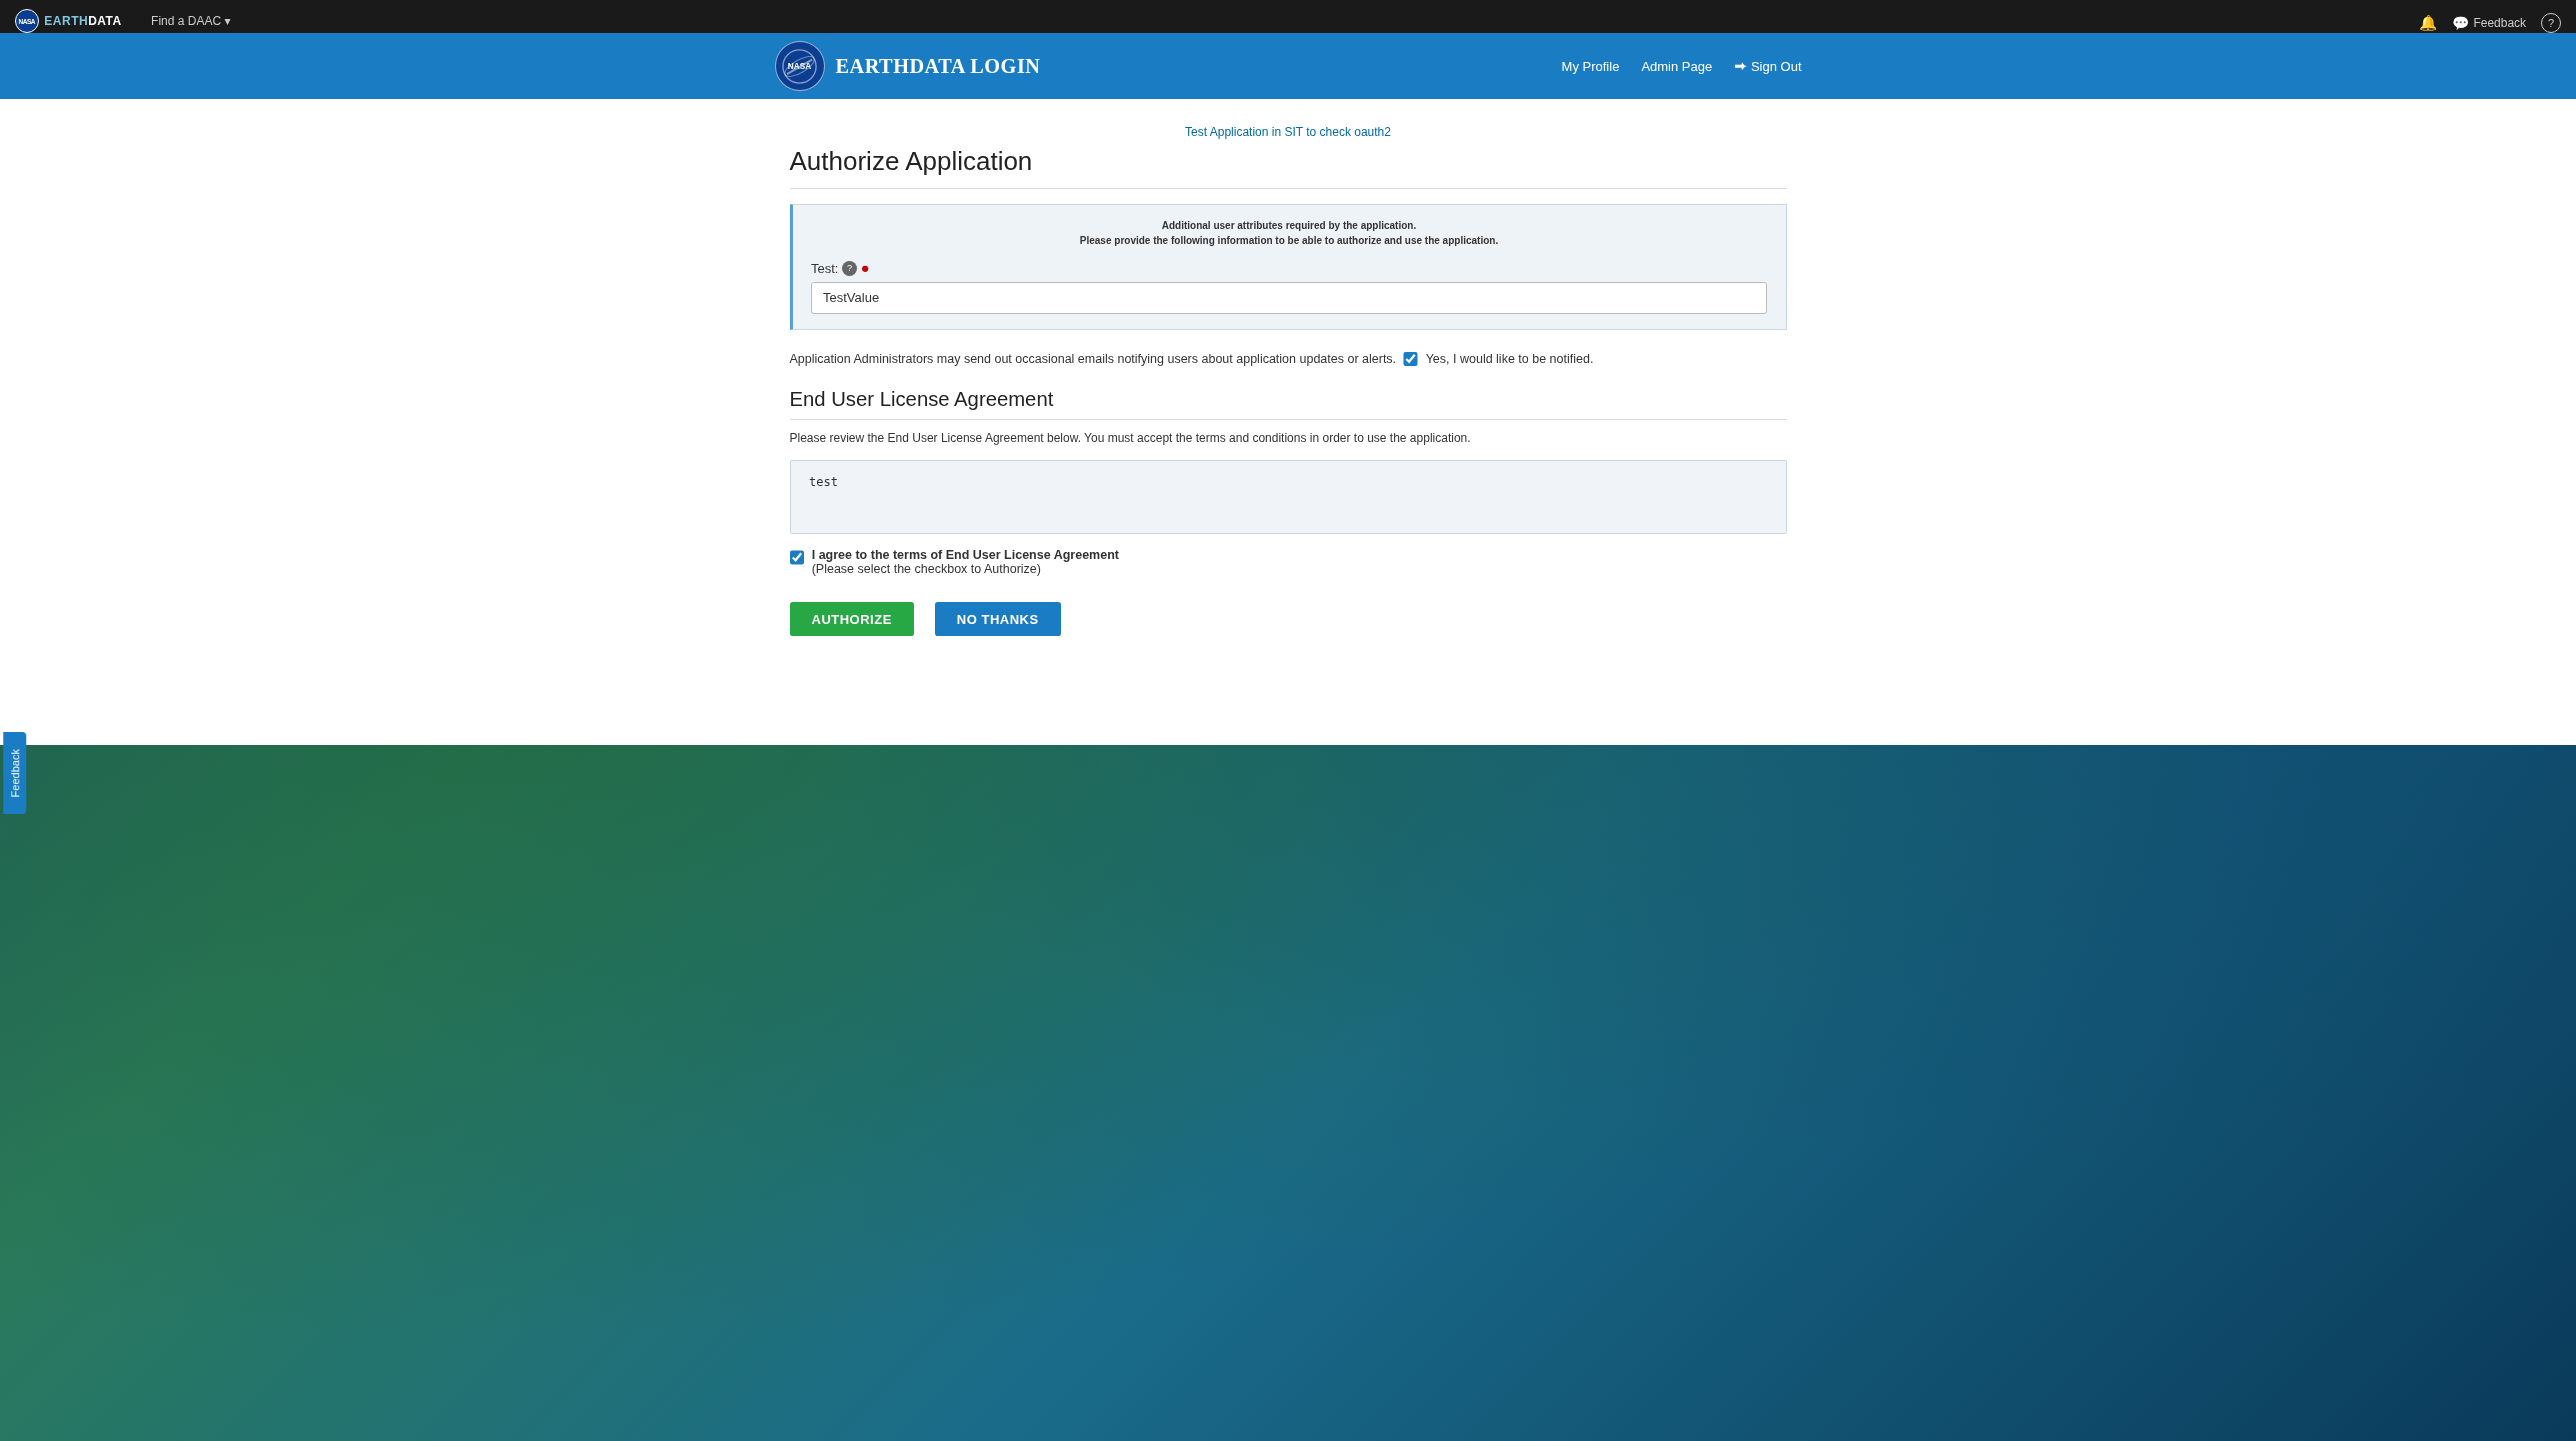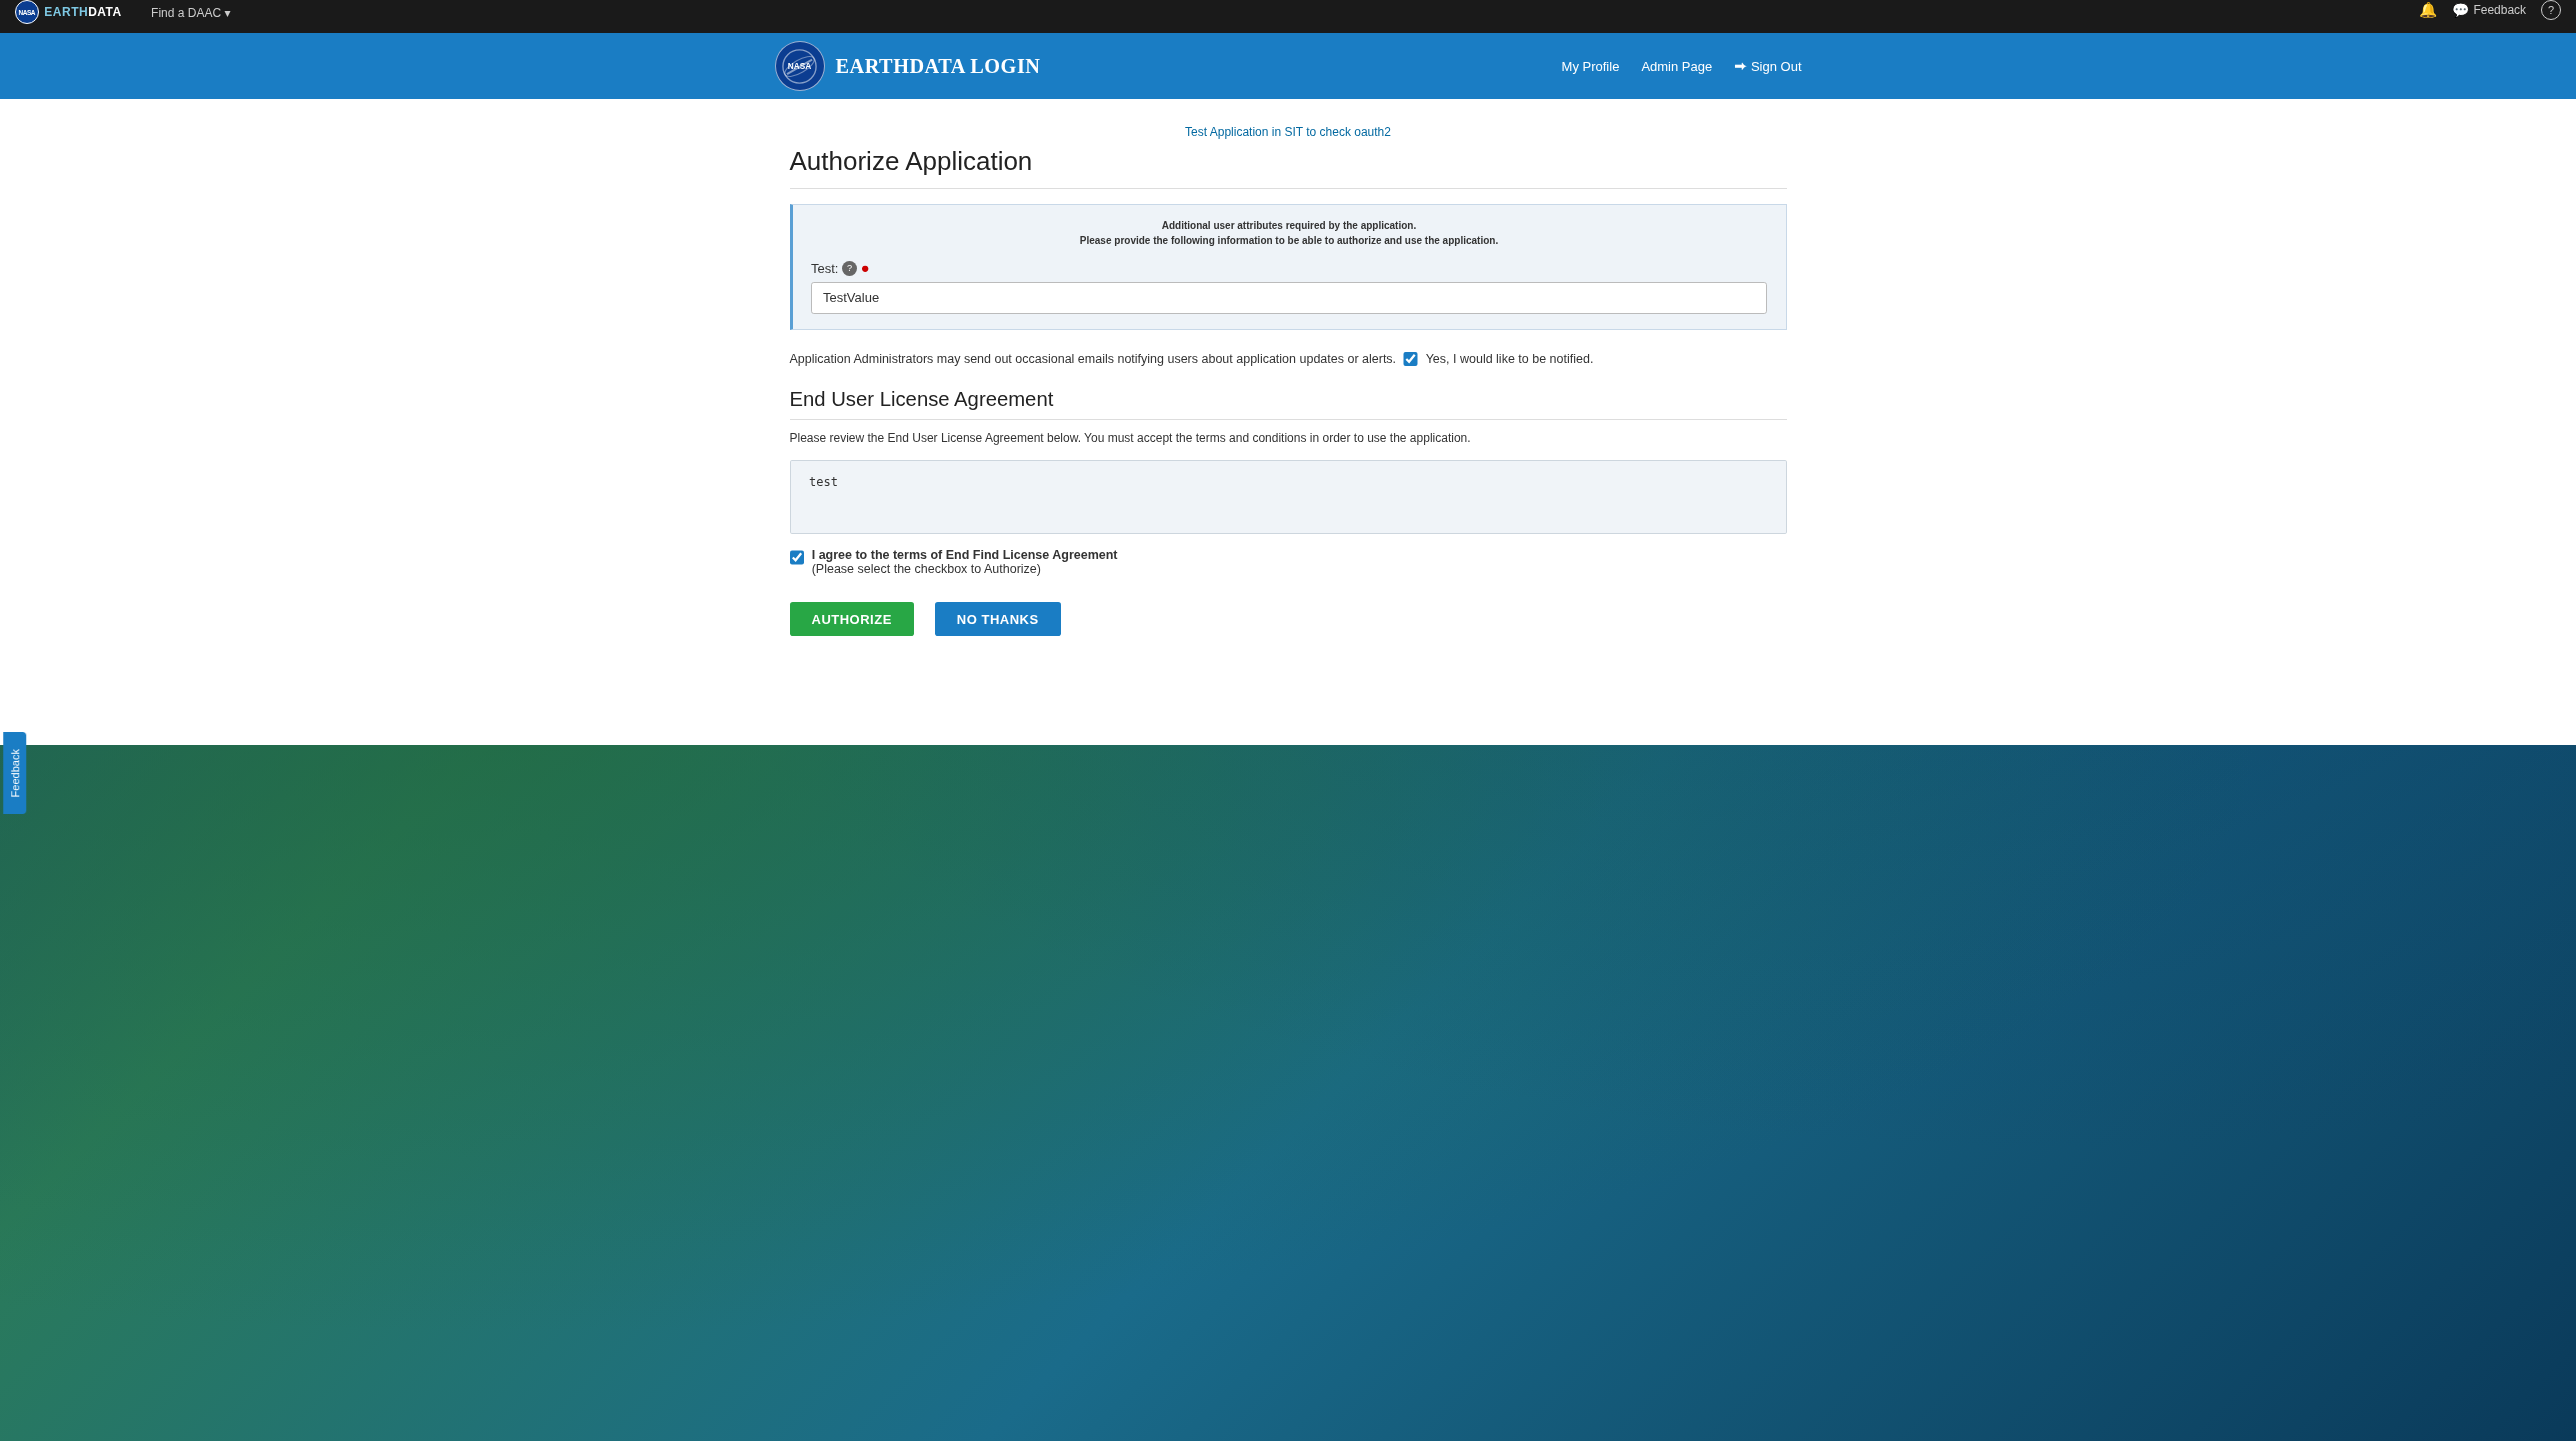--- a/index.html
+++ b/index.html
@@ -3,21 +3,21 @@
   <meta charset="utf-8">
   <style>
     * { box-sizing: border-box; margin: 0; padding: 0; }
     body { font-family: Arial, Helvetica, sans-serif; font-size: 13px; background: #e8e8e8; min-height: 100vh; }
 
     
     .top-nav {
       background: #1a1a1a;
       color: #fff;
       display: flex;
-      align-items: flex-start;
+      align-items: flex-end;
       padding: 0 14.8px;
       height: 33px;
       position: relative;
       z-index: 100;
     }
     .top-nav-brand {
       display: flex;
       align-items: center;
       gap: 5.5px;
       font-size: 12px;
@@ -457,21 +457,21 @@
 
       <p class="eula-description">Please review the End User License Agreement below. You must accept the terms and conditions in order to use the application.</p>
 
       <div class="eula-box">
         <span>test</span>
       </div>
 
       <div class="eula-agree-row">
         <input type="checkbox" checked="" style="">
         <div class="eula-agree-text">
-          <div><strong>I agree to the terms of End Find License Agreement</strong></div>
+          <div><strong>I agree to the terms of End User License Agreement</strong></div>
           <div>(Please select the checkbox to Authorize)</div>
         </div>
       </div>
 
       <div class="button-row">
         <button class="btn-authorize">AUTHORIZE</button>
         <button class="btn-nothanks">NO THANKS</button>
       </div>
 
     </div>

